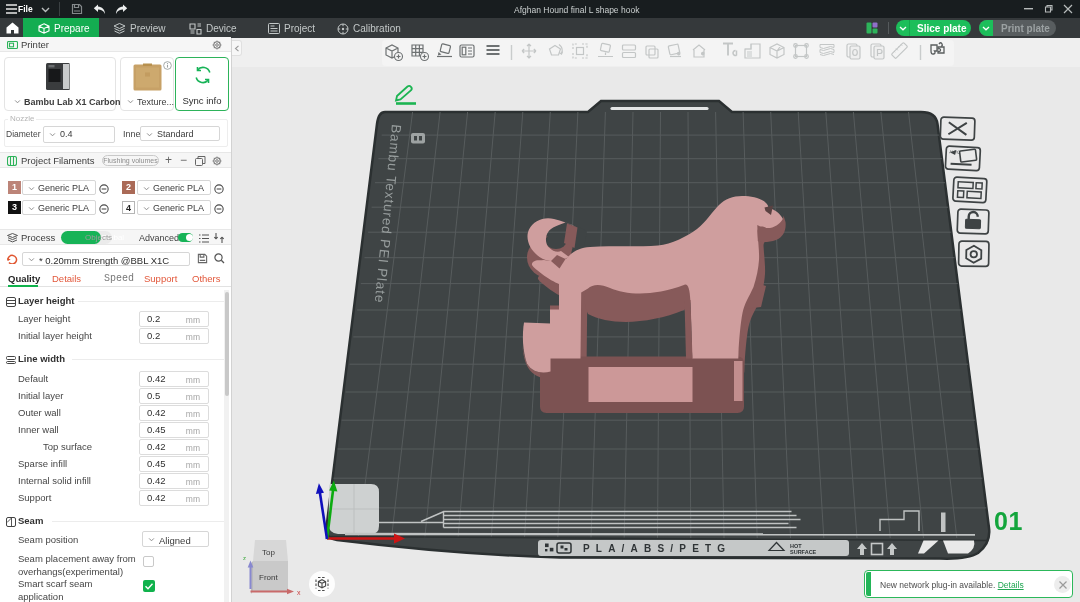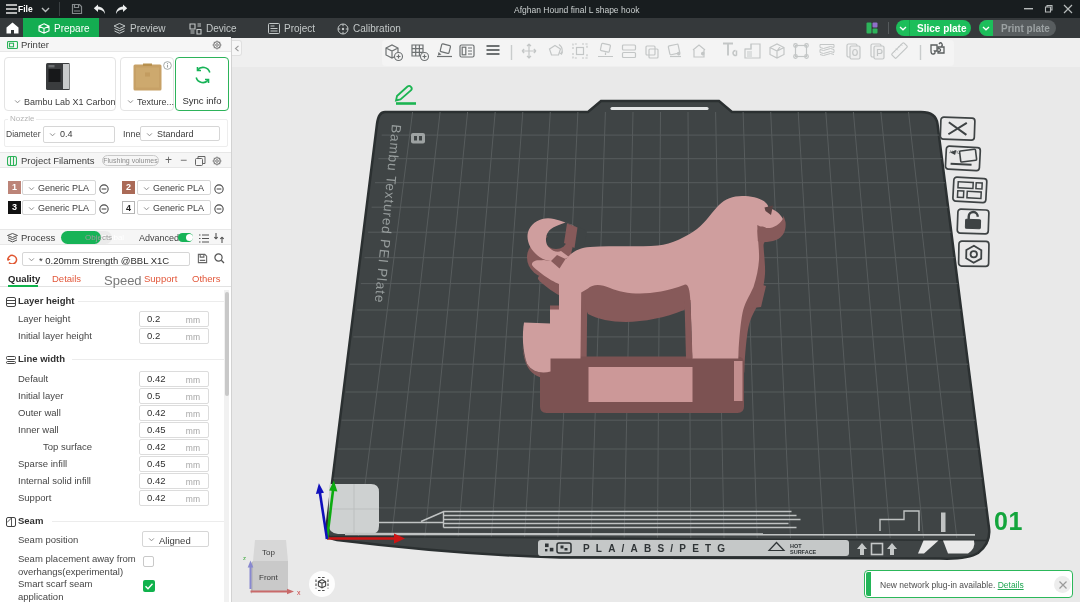--- a/index.html
+++ b/index.html
@@ -114,21 +114,21 @@
           <rect x="2.5" y="3.2" width="4" height="3.6" stroke="#2db35a" fill="none" stroke-width="1.1"></rect>
         </svg>
   <div class="shlab" style="font-weight:400;">Printer</div>
   <svg class="abs" style="left:212px;top:3px" width="10" height="10" viewBox="0 0 20 20">
           <path d="M10,3.5l1,-2.5h-2zM10,16.5l1,2.5h-2zM3.5,10l-2.5,1v-2zM16.5,10l2.5,1v-2zM5.4,5.4L2.9,4.3l1.4,-1.4zM14.6,14.6l2.5,1.1l-1.4,1.4zM5.4,14.6l-1.1,2.5l-1.4,-1.4zM14.6,5.4l1.1,-2.5l1.4,1.4z" fill="#6d6d6d"></path>
           <circle cx="10" cy="10" r="6.4" stroke="#6d6d6d" stroke-width="2.2" fill="none"></circle>
           <circle cx="10" cy="10" r="2.6" stroke="#6d6d6d" stroke-width="1.8" fill="none"></circle>
         </svg>
  </div>
 
- <div class="abs" style="left:4px;top:19px;width:112px;height:54px;border:1px solid #e4e4e4;border-radius:4px;">
+ <div class="abs" style="left:4px;top:19px;width:112px;height:54px;border:1px solid #e4e4e4;border-radius:4px;font-weight:bold;">
   <svg class="abs" style="left:40px;top:5px" width="26" height="28" viewBox="0 0 26 28">
           <rect x="1" y="0" width="24" height="27" rx="1.5" fill="#3a3c3e"></rect>
           <rect x="18" y="1" width="6.5" height="25" fill="#c9cbcc"></rect>
           <rect x="3.5" y="6" width="12" height="13" fill="#17181a"></rect>
           <rect x="3.5" y="2" width="6" height="2.4" fill="#6b6e70"></rect>
         </svg>
   <svg class="chev" style="left:9px;top:42px" viewBox="0 0 8 5">
           <path d="M1,0.5l3,3l3,-3" stroke="#8a8a8a" stroke-width="1.2" fill="none"></path>
         </svg>
   <div class="abs" style="left:19px;top:39px;font-size:9px;color:#3c3c3c;">Bambu Lab X1 Carbon</div>
@@ -276,21 +276,21 @@
       </svg>
  <svg class="abs" style="left:214px;top:215px" width="11" height="11" viewBox="0 0 11 11">
         <circle cx="4.5" cy="4.5" r="3.6" stroke="#555" stroke-width="1.2" fill="none"></circle>
         <path d="M7.3,7.3L10,10" stroke="#555" stroke-width="1.3"></path>
       </svg>
 
  <div class="abs" style="left:0;top:233px;width:231px;height:16px;border-bottom:1px solid #e2e2e2;">
   <div class="abs" style="left:8px;top:2px;font-size:9.5px;font-weight:700;color:#1f1f1f;">Quality</div>
   <div class="abs" style="left:8px;top:13.5px;width:30px;height:2.5px;background:#10b24c;"></div>
   <div class="abs" style="left:52px;top:2px;font-size:9.5px;color:#e2573a;">Details</div>
-  <div class="abs" style="left:104px;top:2px;font-size:13px;color:#787878;">Speed</div>
+  <div class="abs" style="left:104px;top:2px;font-size:10px;color:#787878;font-family:Liberation Mono, monospace;">Speed</div>
   <div class="abs" style="left:144px;top:2px;font-size:9.5px;color:#e2573a;">Support</div>
   <div class="abs" style="left:192px;top:2px;font-size:9.5px;color:#e2573a;">Others</div>
  </div>
 
  <svg class="abs" style="left:6px;top:259px" width="10" height="10" viewBox="0 0 10 10">
         <rect x="0.5" y="0.5" width="9" height="9" rx="1.5" stroke="#444" fill="none"></rect>
         <path d="M1,3.5h8M1,6.5h8" stroke="#444"></path>
       </svg>
  <div class="ghead" style="top:257px;">Layer height</div>
  <div class="gline" style="left:78px;top:263px;width:147px;"></div>

